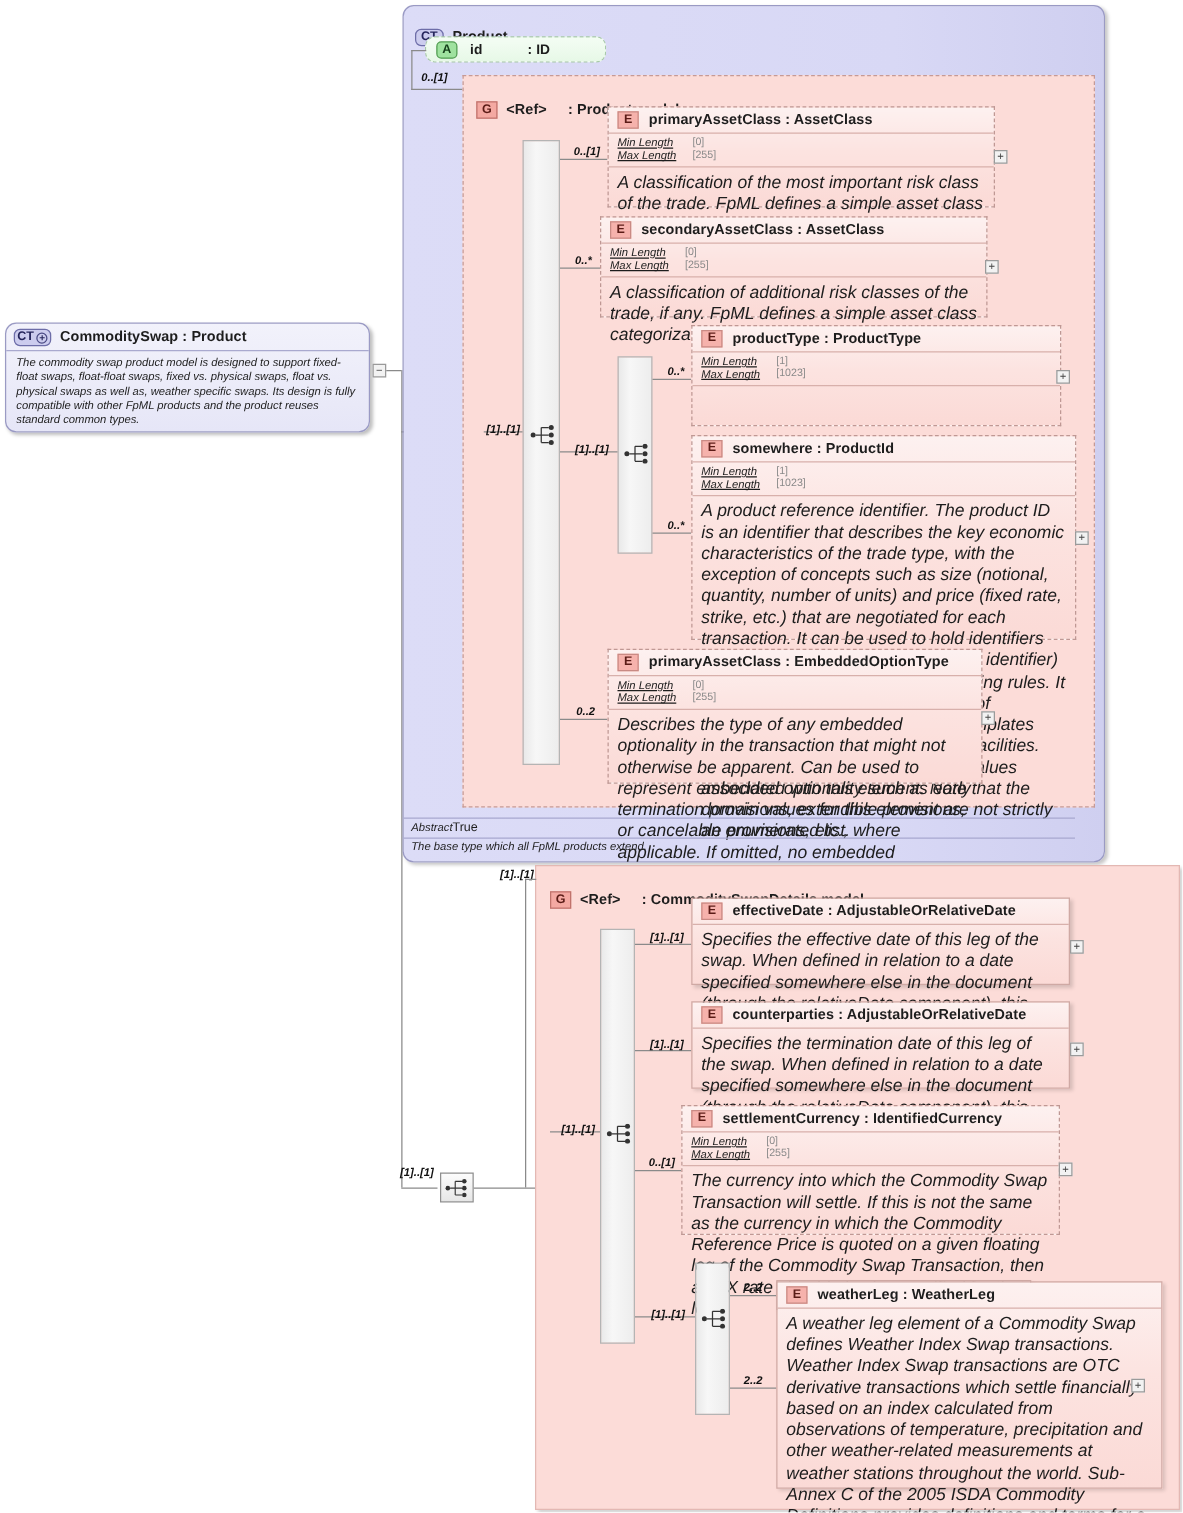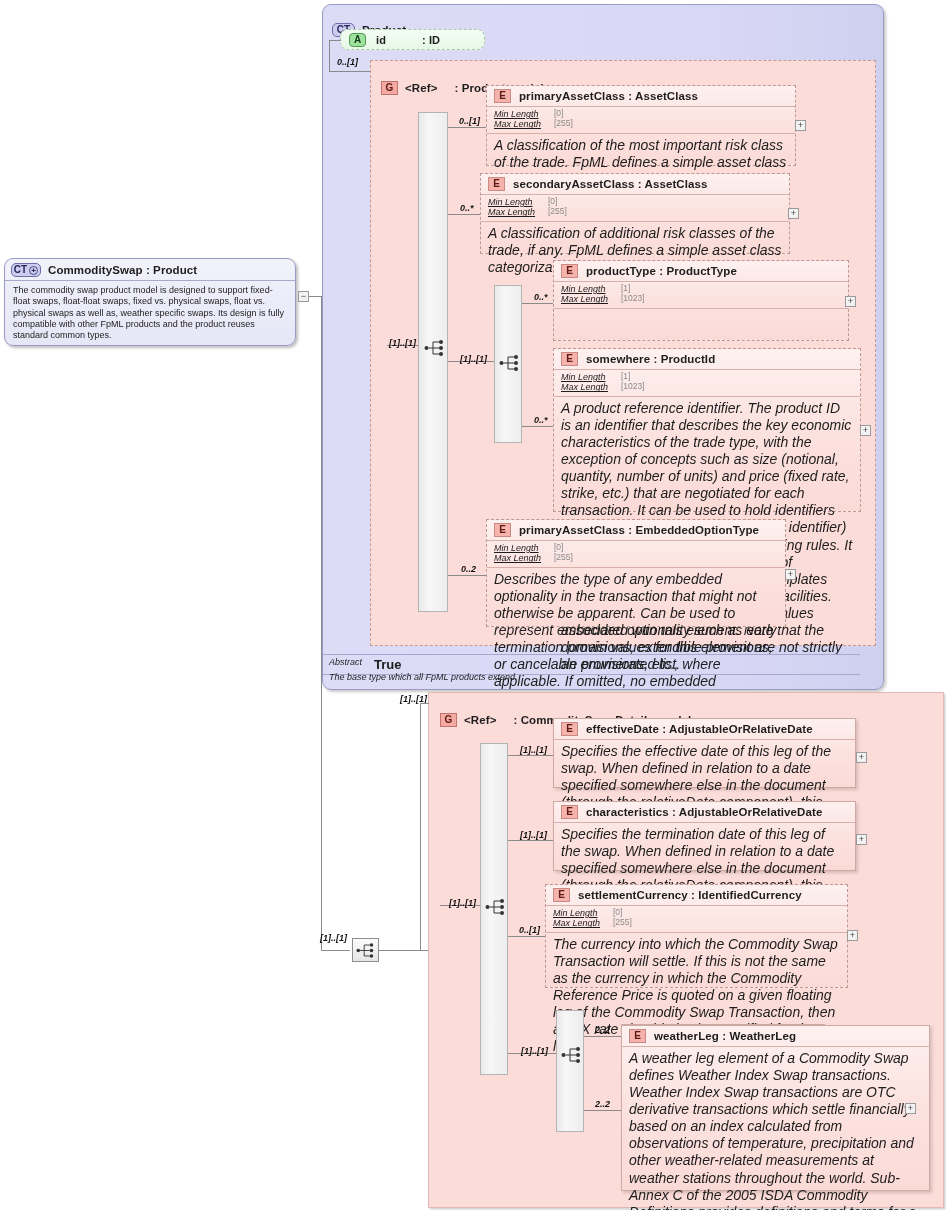--- a/index.html
+++ b/index.html
@@ -124,28 +124,27 @@
     display: flex;
     align-items: center;
     gap: 10px;
     padding: 2px 8px;
   }
 
   
   .abstract-row {
     font-size: 9px;
     display: flex;
-    gap: 12px;
     padding: 2px 6px 2px 6px;
     border-top: 1px solid #a8a8cf;
     border-bottom: 1px solid #a8a8cf;
     color: #1d1d1d;
   }
   .abstract-row .k { font-style: italic; }
-  .abstract-row .v { font-weight: bold; font-size: 13px; }
+  .abstract-row .v { font-weight: normal; font-size: 10px; }
   .base-doc {
     font-size: 9px;
     font-style: italic;
     padding: 2px 6px;
     color: #1d1d1d;
   }
 
   
   .card {
     font-size: 9px;
@@ -183,20 +182,21 @@
     font-size: 9px; line-height: 1; color: #444;
   }
   .commoditybox {
     background: linear-gradient(to bottom, #f2f2fb 0%, #e6e6f7 100%);
     border: 1px solid #9a9ac4;
     border-radius: 9px;
     box-shadow: 2px 2px 3px rgba(0,0,0,0.25);
   }
   .ct-doc {
     font-size: 9px;
+    font-style: italic;
     line-height: 1.25;
     padding: 4px 8px 5px 8px;
     color: #1d1d1d;
     border-top: 1px solid #a9a9cf;
   }
 </style>
 </head>
 <body>
 
 <div id="canvas">
@@ -470,21 +470,21 @@
     </div>
     <div class="doc">Specifies the effective date of this leg of the swap. When defined in relation to a date specified somewhere else in the document (through the relativeDate component), this element will typically point to the effective date of the other leg of the swap.</div>
   </div>
   <div class="abs plusbox" style="left:856px; top:752px;">
     <span>+</span>
     </div>
 
   <div class="abs el-box shadowed" style="left:553px; top:801px; width:303px; height:70px;">
     <div class="el-hdr">
       <span class="badge badge-e">E</span>
-      <span class="title-txt">characteristics : AdjustableOrRelativeDate</span>
+      <span class="title-txt">counterparties : AdjustableOrRelativeDate</span>
     </div>
     <div class="doc">Specifies the termination date of this leg of the swap. When defined in relation to a date specified somewhere else in the document (through the relativeDate component), this element will typically point to the termination date of the other leg of the swap.</div>
   </div>
   <div class="abs plusbox" style="left:856px; top:834px;">
     <span>+</span>
     </div>
 
   <div class="abs el-box dashed" style="left:545px; top:884px; width:303px; height:104px;">
     <div class="el-hdr">
       <span class="badge badge-e">E</span>

